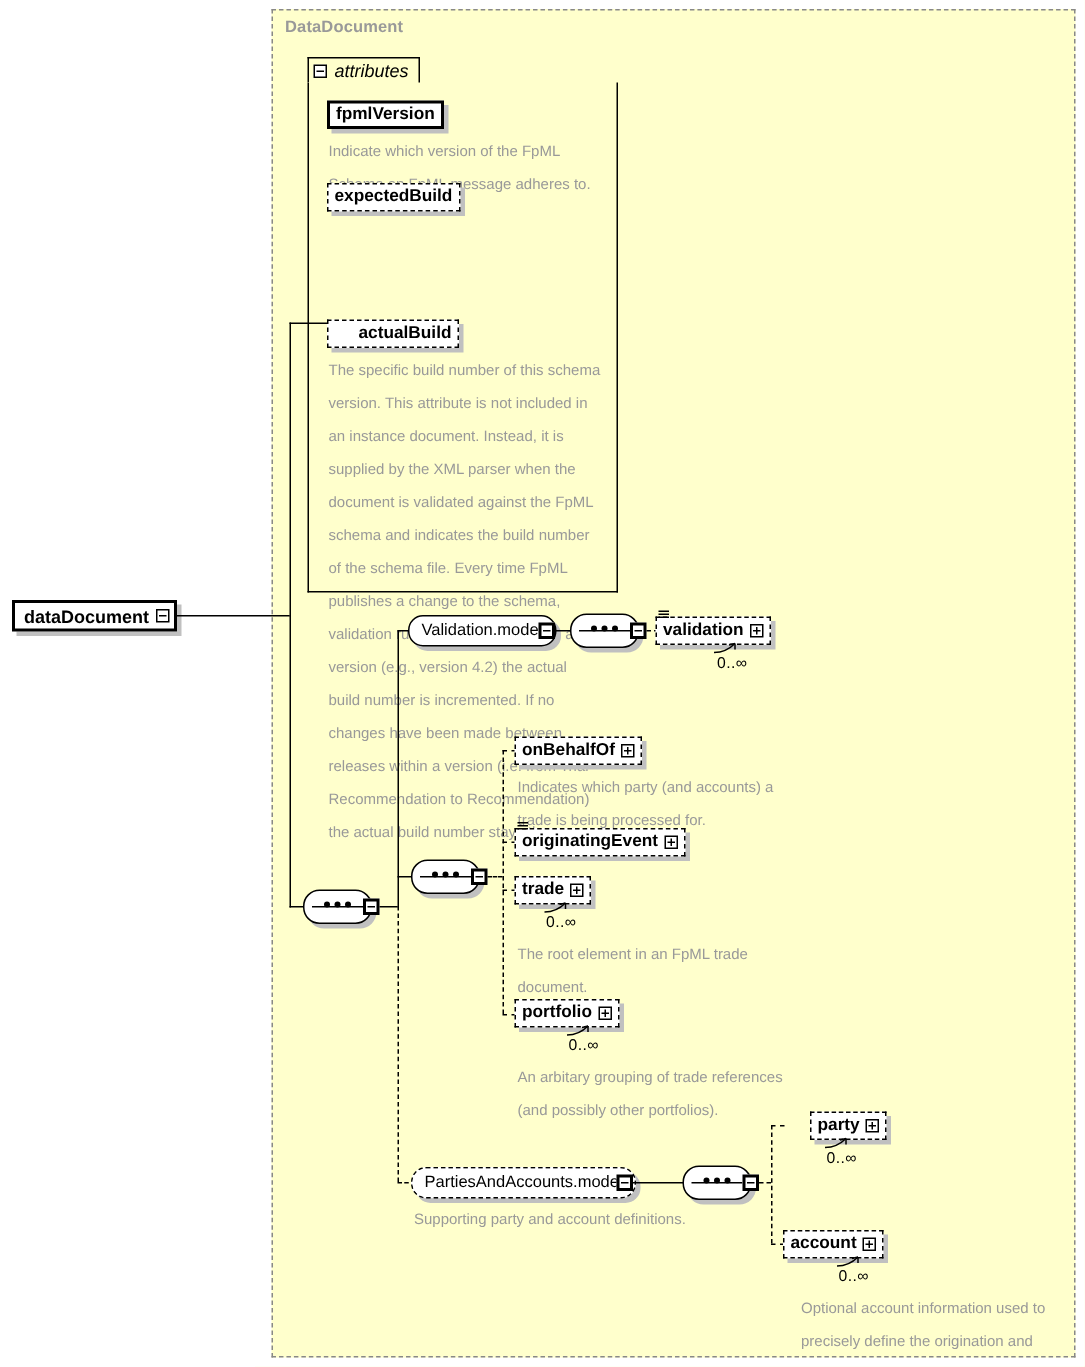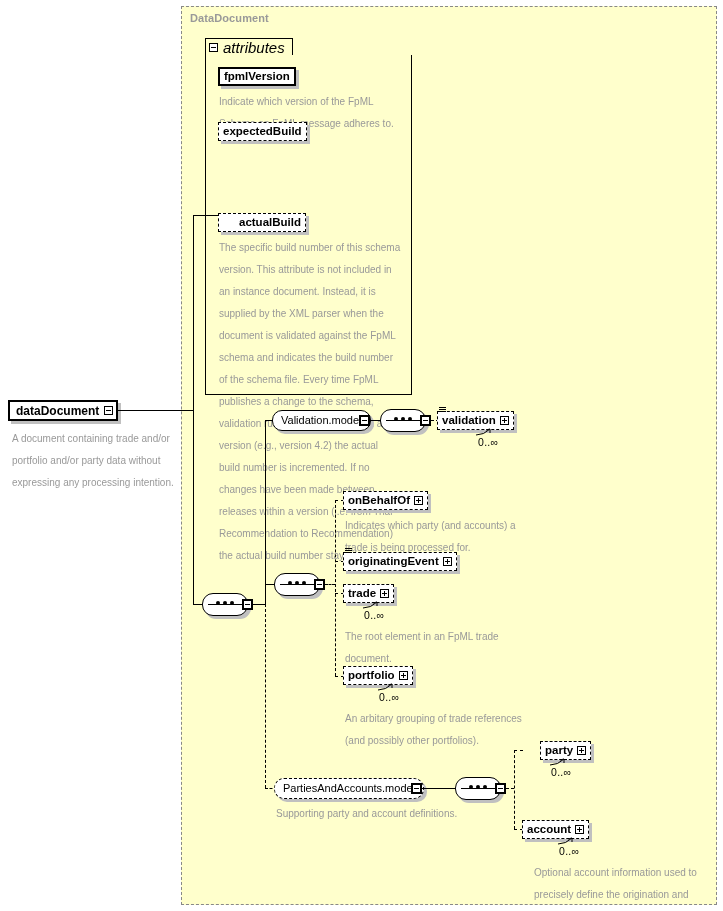--- a/index.html
+++ b/index.html
@@ -57,21 +57,21 @@
     padding: 0 7px 0 3px;
     background: #ffffcc;
     border: 1px solid #000000;
     border-bottom: none;
     box-sizing: border-box;
     display: flex;
     align-items: center;
     gap: 5px;
   }
   #attributes-tab .tab-label {
-    font-size: 15px;
+    font-size: 12px;
     font-style: italic;
     color: #000000;
   }
 
   
   .expander {
     width: 9px;
     height: 9px;
     border: 1px solid #000000;
     background: #ffffff;
@@ -290,21 +290,20 @@
 
   <div class="node optional" style="left:218px; top:213px;padding-left:20px;">
     <span class="node-label">actualBuild</span>
   </div>
   <div class="annot" style="left:219px; top:237px; width:182px;">The specific build number of this schema version. This attribute is not included in an instance document. Instead, it is supplied by the XML parser when the document is validated against the FpML schema and indicates the build number of the schema file. Every time FpML publishes a change to the schema, validation rules, or examples within a version (e.g., version 4.2) the actual build number is incremented. If no changes have been made between releases within a version (i.e. from Trial Recommendation to Recommendation) the actual build number stays the same.</div>
 
   <div id="root-node">
     <span class="node-label">dataDocument</span>
     <span class="expander"></span>
   </div>
-  <div class="annot" style="left:12px; top:428px; width:168px;">A document containing trade and/or portfolio and/or party data without expressing any processing intention.</div>
 
   <div class="ln solid-h" style="left:118px; top:410px; width:75px;"></div>
   <div class="ln solid-v" style="left:193px; top:215px; height:196px;"></div>
   <div class="ln solid-h" style="left:193px; top:215px; width:25px;"></div>
   <div class="ln solid-v" style="left:193px; top:410px; height:195px;"></div>
   <div class="ln solid-h" style="left:193px; top:604px; width:10px;"></div>
 
   <div class="sequence" style="left:202px; top:593px;">
     <span class="seqline"></span>
     <span class="seqdots">

